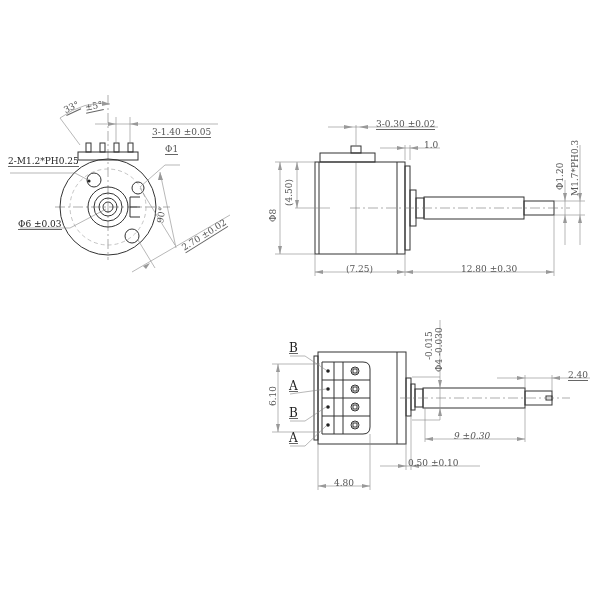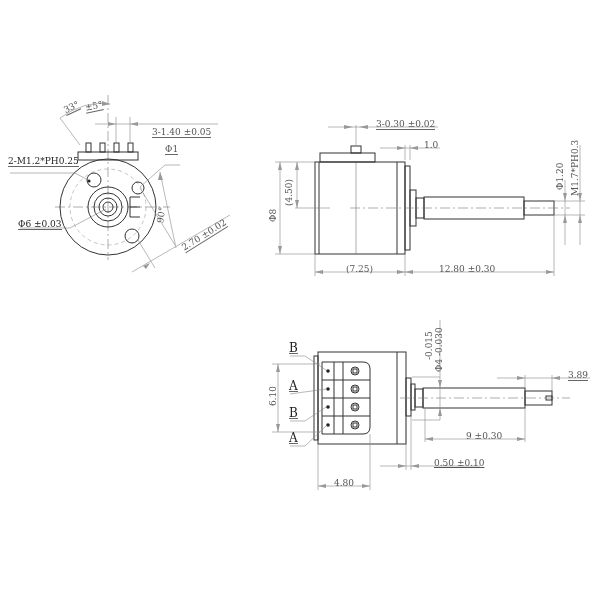--- a/index.html
+++ b/index.html
@@ -221,27 +221,27 @@
 <div class="lbl ul" style="left:165px; top:144px;">Φ1</div>
 <div class="lbl ul dark" style="left:18px; top:219px;">Φ6 ±0.03</div>
 <div class="lbl" style="left:155px; top:222px; transform:rotate(-80deg); transform-origin:left top;">90°</div>
 <div class="lbl ul" style="left:180px; top:244px; transform:rotate(-32deg); transform-origin:left top;">2.70 ±0.02</div>
 
 <div class="lbl ul" style="left:376px; top:119px;">3-0.30 ±0.02</div>
 <div class="lbl" style="left:424px; top:140px;">1.0</div>
 <div class="lbl rot90" style="left:284px; top:206px;">(4.50)</div>
 <div class="lbl rot90" style="left:268px; top:222px;">Φ8</div>
 <div class="lbl" style="left:346px; top:264px;">(7.25)</div>
-<div class="lbl" style="left:439px; top:264px;">12.80 ±0.30</div>
+<div class="lbl" style="left:461px; top:264px;">12.80 ±0.30</div>
 <div class="lbl rot90" style="left:555px; top:190px;">Φ1.20</div>
 <div class="lbl rot90" style="left:570px; top:196px;">M1.7*PH0.3</div>
 
 <div class="lbl big ul" style="left:289px; top:343px;">B</div>
 <div class="lbl big ul" style="left:289px; top:381px;">A</div>
 <div class="lbl big ul" style="left:289px; top:408px;">B</div>
 <div class="lbl big ul" style="left:289px; top:433px;">A</div>
 <div class="lbl rot90" style="left:268px; top:406px;">6.10</div>
 <div class="lbl rot90" style="left:424px; top:360px;">-0.015</div>
 <div class="lbl rot90" style="left:434px; top:372px;">Φ4 -0.030</div>
-<div class="lbl ul" style="left:568px; top:370px;">3.89</div>
-<div class="lbl" style="left:466px; top:431px;">9 ±0.30</div>
-<div class="lbl" style="left:434px; top:458px;text-decoration:underline;">0.50 ±0.10</div>
+<div class="lbl ul" style="left:568px; top:370px;">2.40</div>
+<div class="lbl" style="left:454px; top:431px;font-style:italic;">9 ±0.30</div>
+<div class="lbl" style="left:408px; top:458px;">0.50 ±0.10</div>
 <div class="lbl" style="left:334px; top:478px;text-align:center;">4.80</div>
 
 </body></html>

